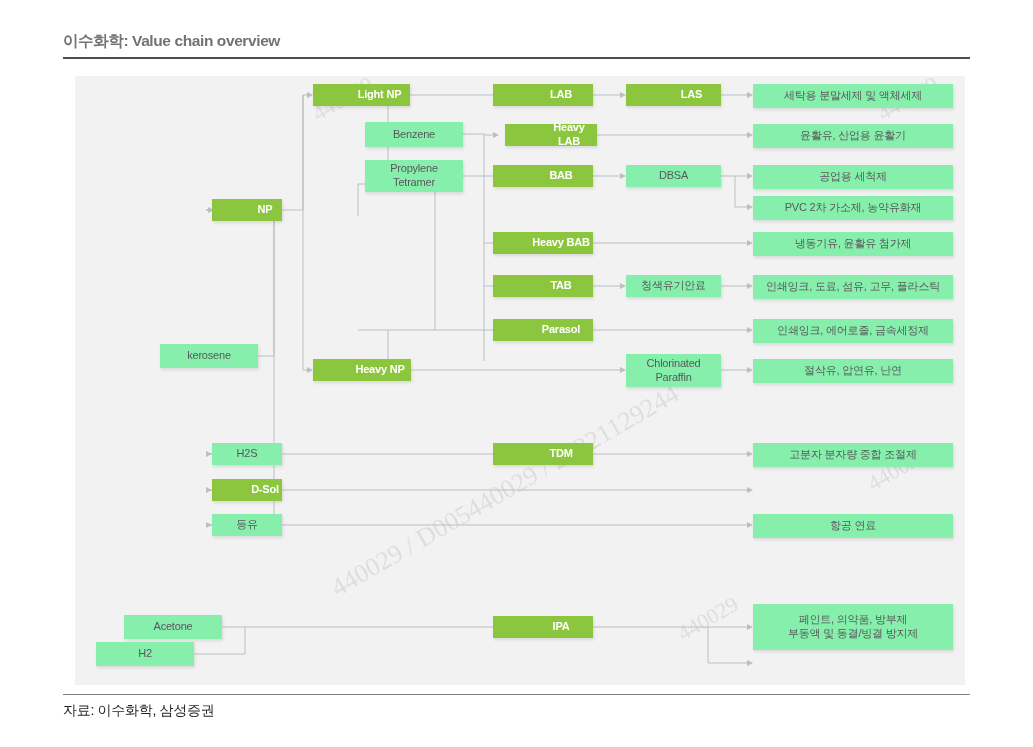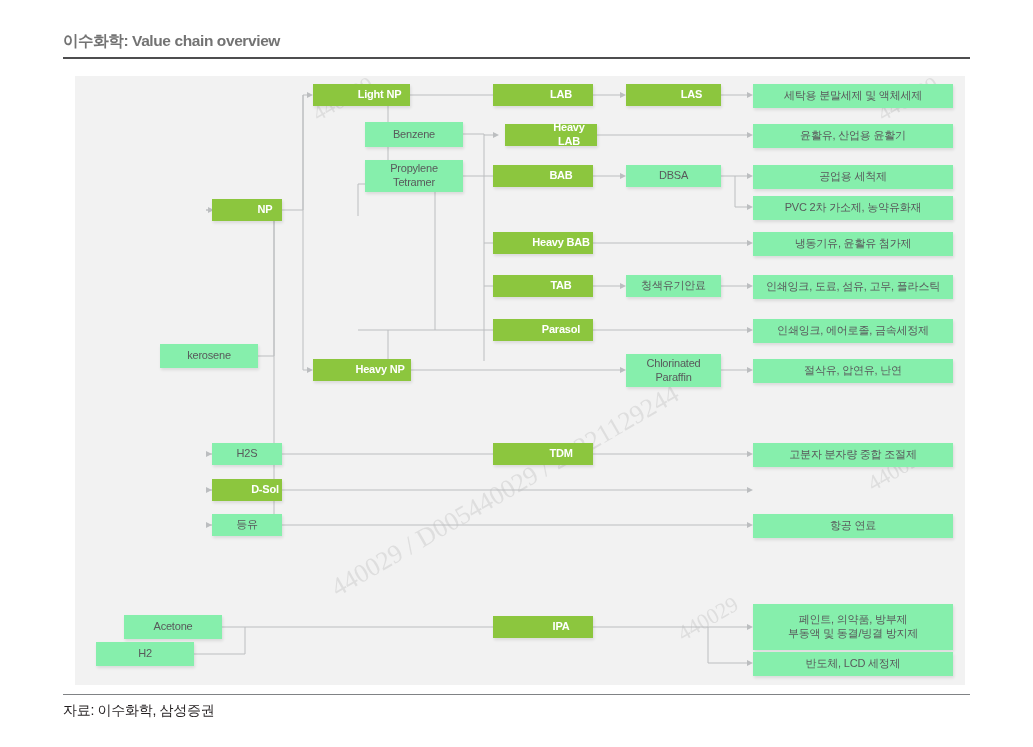--- a/index.html
+++ b/index.html
@@ -308,18 +308,17 @@
   <div class="node white kr" style="left:678px; top:283px; width:200px; height:24px;">절삭유, 압연유, 난연</div>
 
   <div class="node white kr" style="left:678px; top:367px; width:200px; height:24px;">고분자 분자량 중합 조절제</div>
 
 
   <div class="node white kr" style="left:678px; top:438px; width:200px; height:24px;">항공 연료</div>
 
   <div class="node white kr" style="left:678px; top:528px; width:200px; height:46px; white-space:pre-line;">페인트, 의약품, 방부제
 부동액 및 동결/빙결 방지제</div>
 
-  <div class="node white kr" style="left:678px; top:576px; width:200px; height:24px;">반도체, LCD 세정제</div>
 
 </div>
 
 <div id="footer-rule"></div>
 <div id="source-note">자료: 이수화학, 삼성증권</div>
 
 </body></html>

